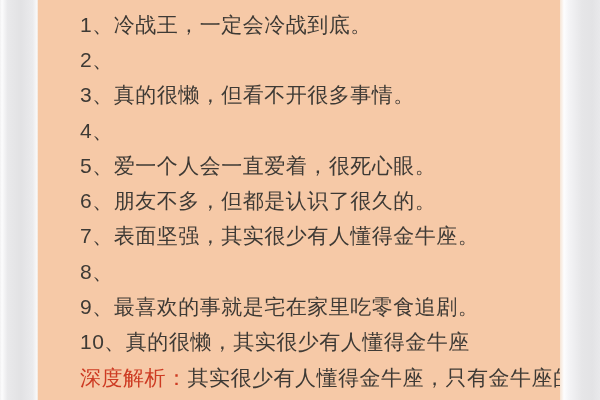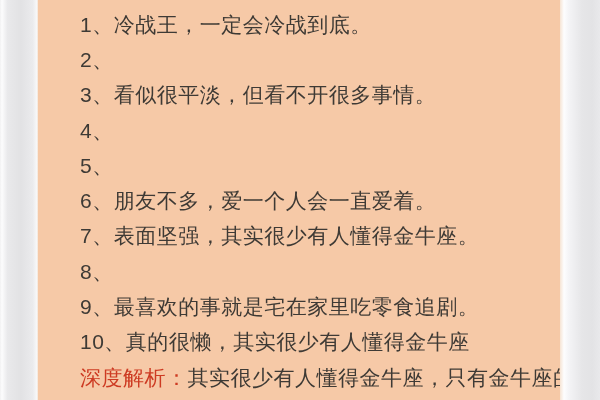--- a/index.html
+++ b/index.html
@@ -67,34 +67,35 @@
     <span class="num">1、</span>
           <span class="txt">冷战王，一定会冷战到底。</span>
   </div>
 
   <div class="line">
     <span class="num">2、</span>
   </div>
 
   <div class="line">
     <span class="num">3、</span>
-          <span class="txt">看似很平淡，但看不开很多事情。</span>
+          <span class="txt">真的很懒，但看不开很多事情。</span>
   </div>
 
   <div class="line">
     <span class="num">4、</span>
   </div>
 
   <div class="line">
     <span class="num">5、</span>
+          <span class="txt">爱一个人会一直爱着，很死心眼。</span>
   </div>
 
   <div class="line">
     <span class="num">6、</span>
-          <span class="txt">朋友不多，爱一个人会一直爱着。</span>
+          <span class="txt">朋友不多，但都是认识了很久的。</span>
   </div>
 
   <div class="line">
     <span class="num">7、</span>
           <span class="txt">表面坚强，其实很少有人懂得金牛座。</span>
   </div>
 
   <div class="line">
     <span class="num">8、</span>
   </div>

